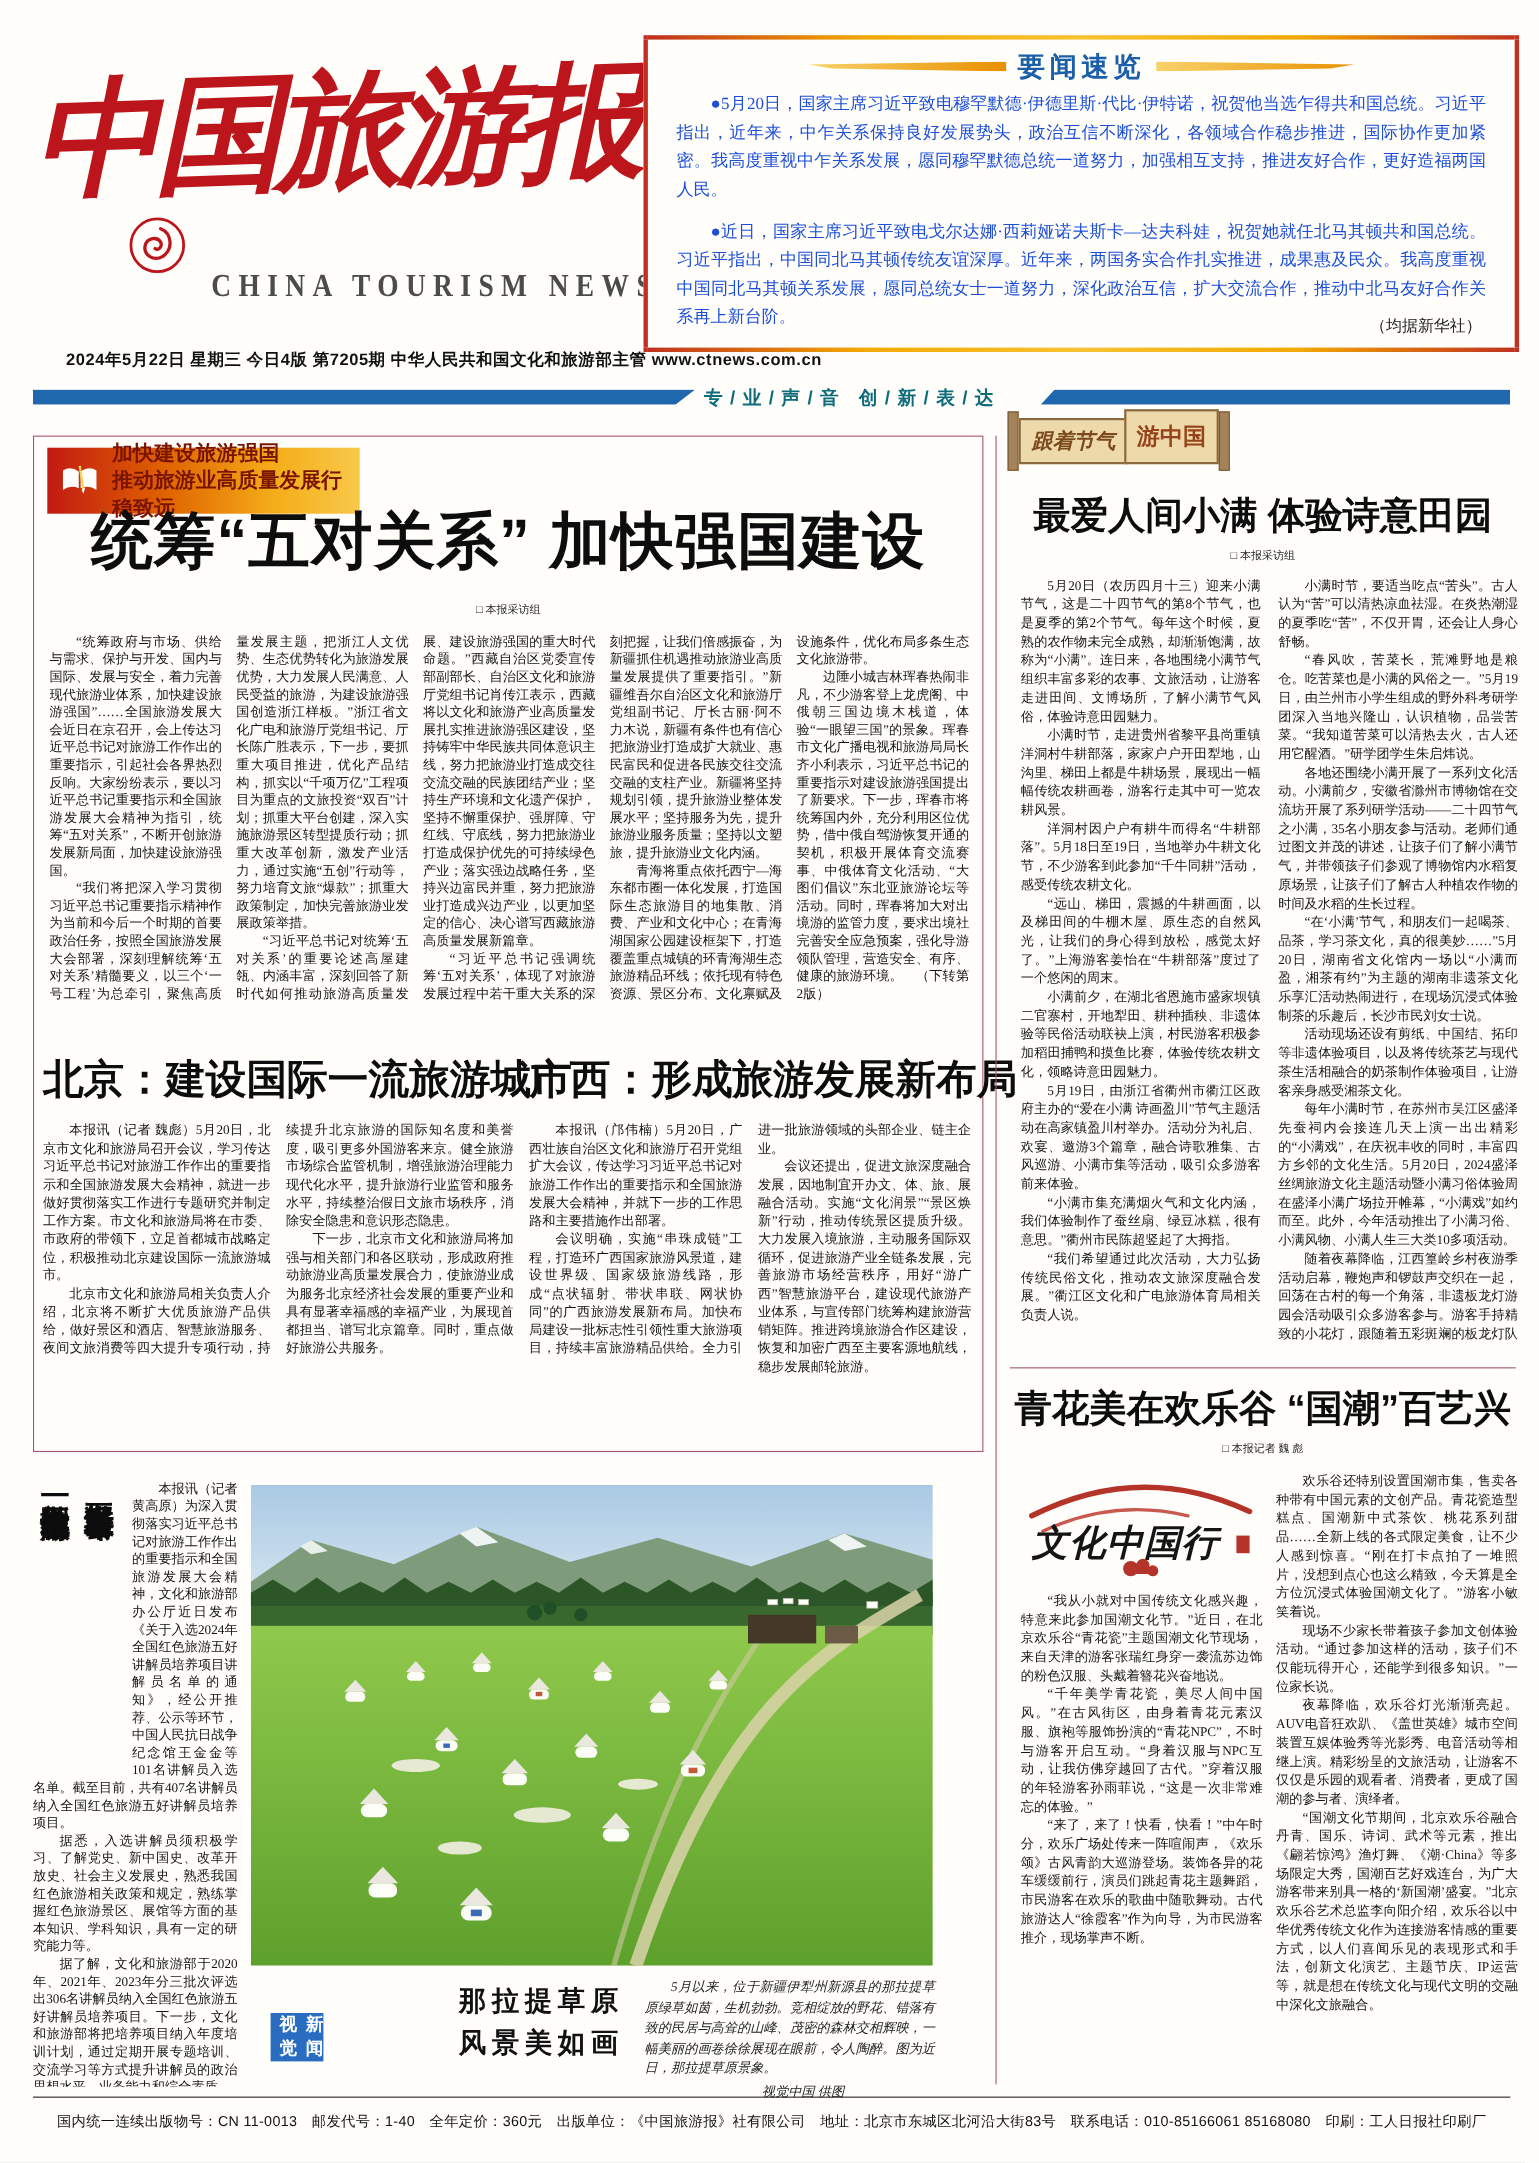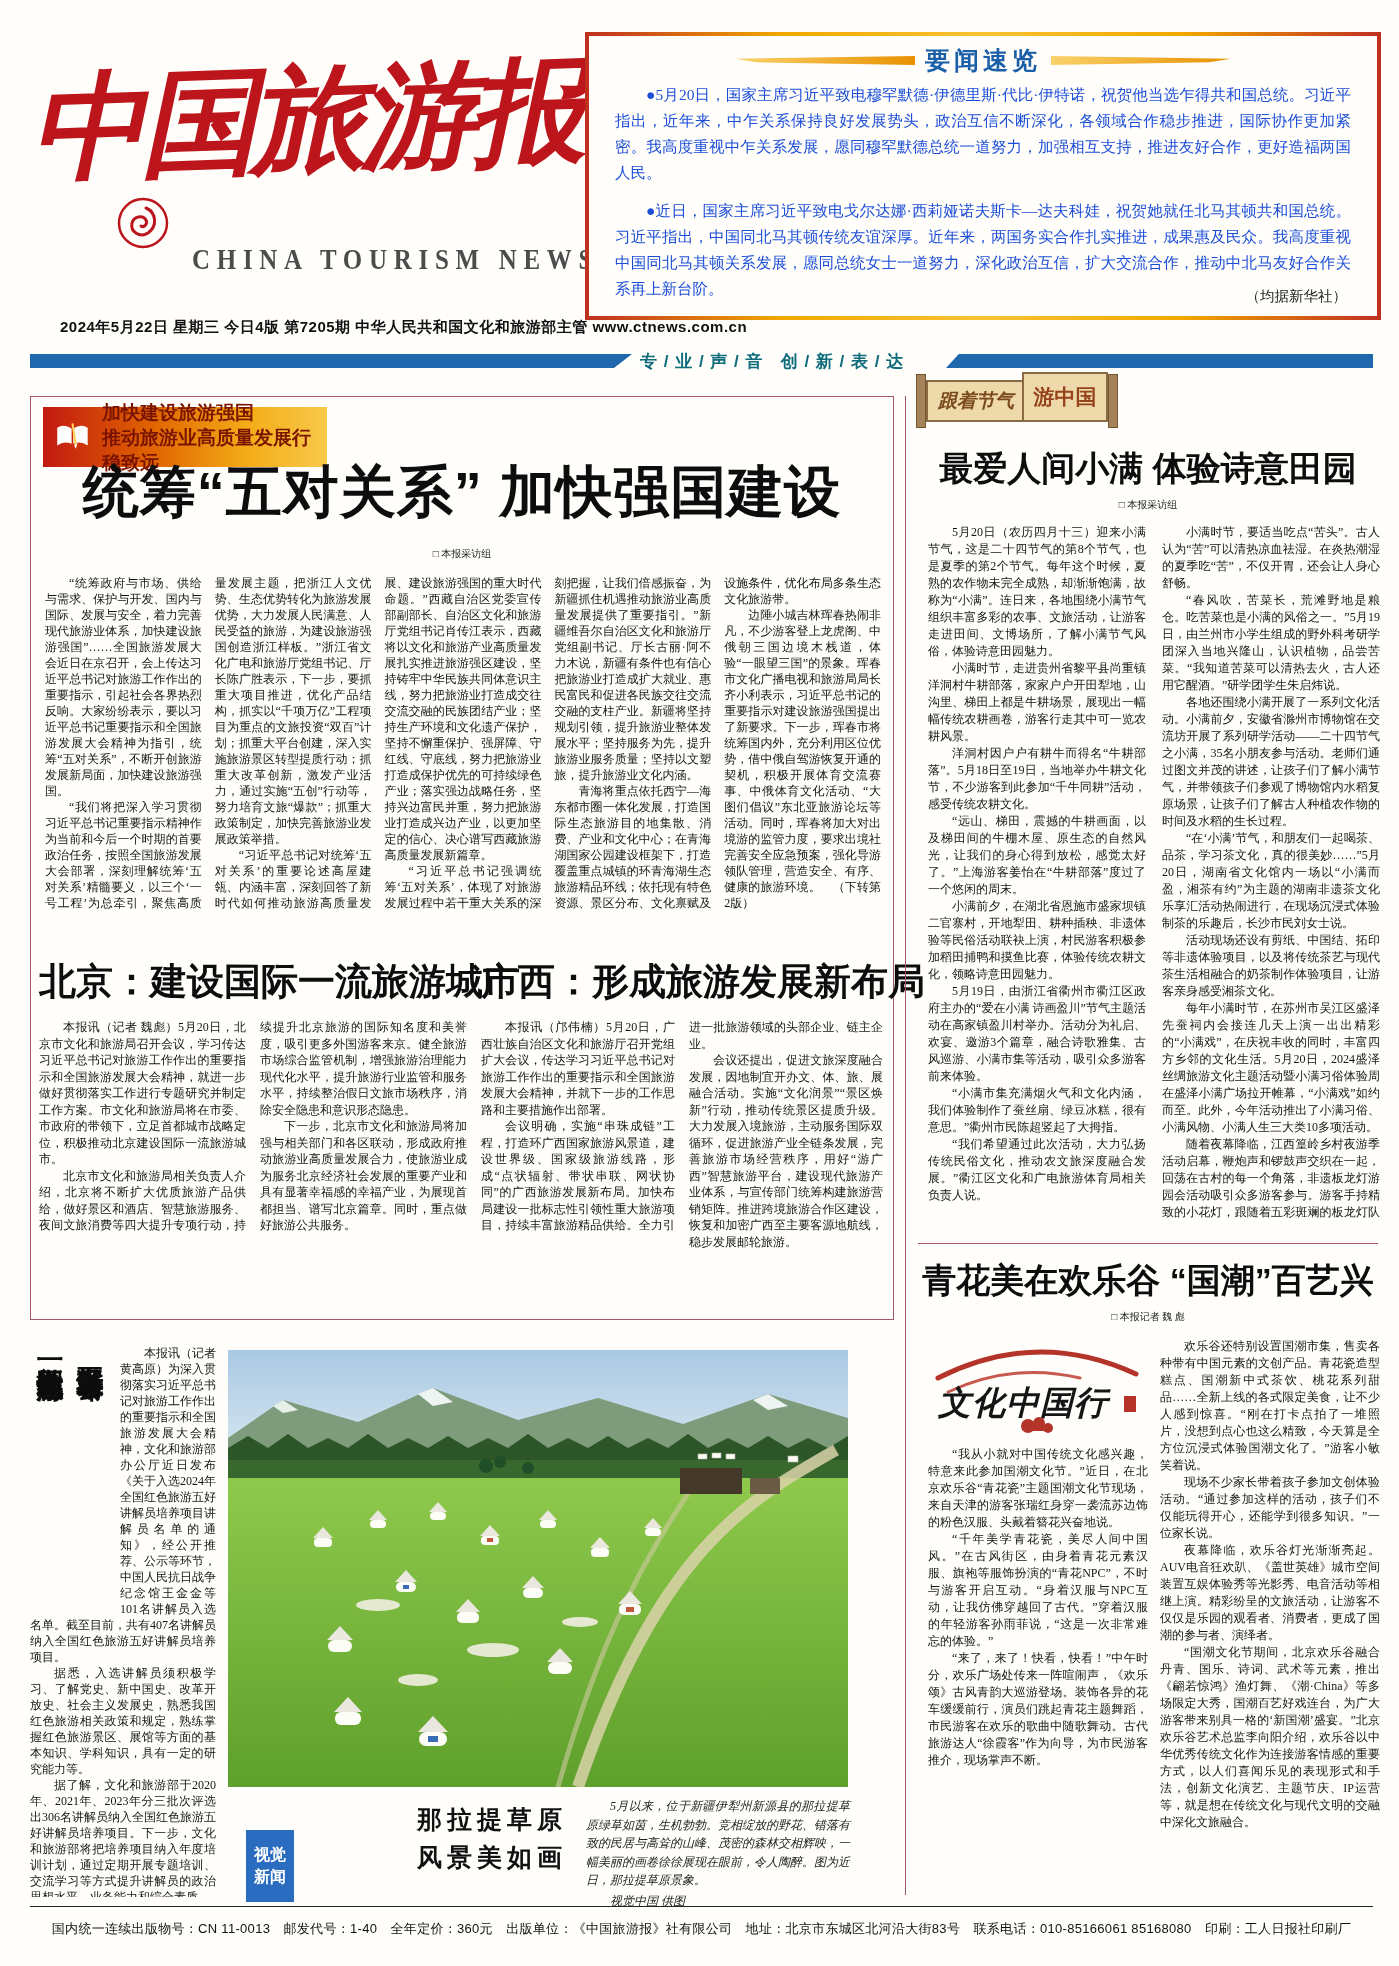--- a/index.html
+++ b/index.html
@@ -72,28 +72,28 @@
   .qh-col p{font-size:12px;line-height:17px;}
   .wenhua{width:218px;height:98px;margin-bottom:6px;}
   
   .honglv{left:30px;top:1345px;width:186px;height:552px;overflow:hidden;}
   .vtitle-wrap{float:left;width:82px;height:266px;position:relative;margin-right:8px;}
   .vtitle{position:absolute;top:0;writing-mode:vertical-rl;font-family:"Liberation Sans",sans-serif;
     font-weight:900;font-size:27px;line-height:36px;letter-spacing:1px;color:#0d0d0d;}
   .honglv p{font-size:12px;line-height:16px;}
   
   .photo{left:228px;top:1350px;width:620px;height:437px;}
-  .vbadge{left:246px;top:1830px;width:48px;height:72px;background:#2a6cbf;color:#fff;
+  .vbadge{left:246px;top:1830px;width:48px;height:44px;background:#2a6cbf;color:#fff;
     font-family:"Liberation Sans",sans-serif;font-weight:900;font-size:16px;line-height:22px;
-    display:flex;flex-direction:column;align-items:center;justify-content:center;text-align:right;}
+    display:flex;align-items:center;justify-content:center;text-align:right;}
   .cap-title{left:408px;top:1800px;width:168px;text-align:center;font-family:"Liberation Sans",sans-serif;
     font-weight:900;font-size:25px;line-height:38px;letter-spacing:5px;color:#111;white-space:nowrap;}
   .cap-text{left:586px;top:1797px;width:264px;font-size:12px;line-height:18.5px;font-style:italic;
     text-align:justify;text-indent:2em;color:#222;}
-  .cap-credit{text-align:left;font-style:italic;font-size:12px;margin-top:2px;}
+  .cap-credit{text-align:center;font-style:italic;font-size:12px;margin-top:2px;}
   
   .footrule{left:30px;top:1906px;width:1343px;border-top:1.5px solid #222;height:0;}
   .footer{left:30px;top:1920px;width:1343px;text-align:center;font-family:"Liberation Sans",sans-serif;
     font-size:13px;color:#111;letter-spacing:.3px;white-space:nowrap;}
 </style>
 </head>
 <body>
 
 <div id="page">
 

